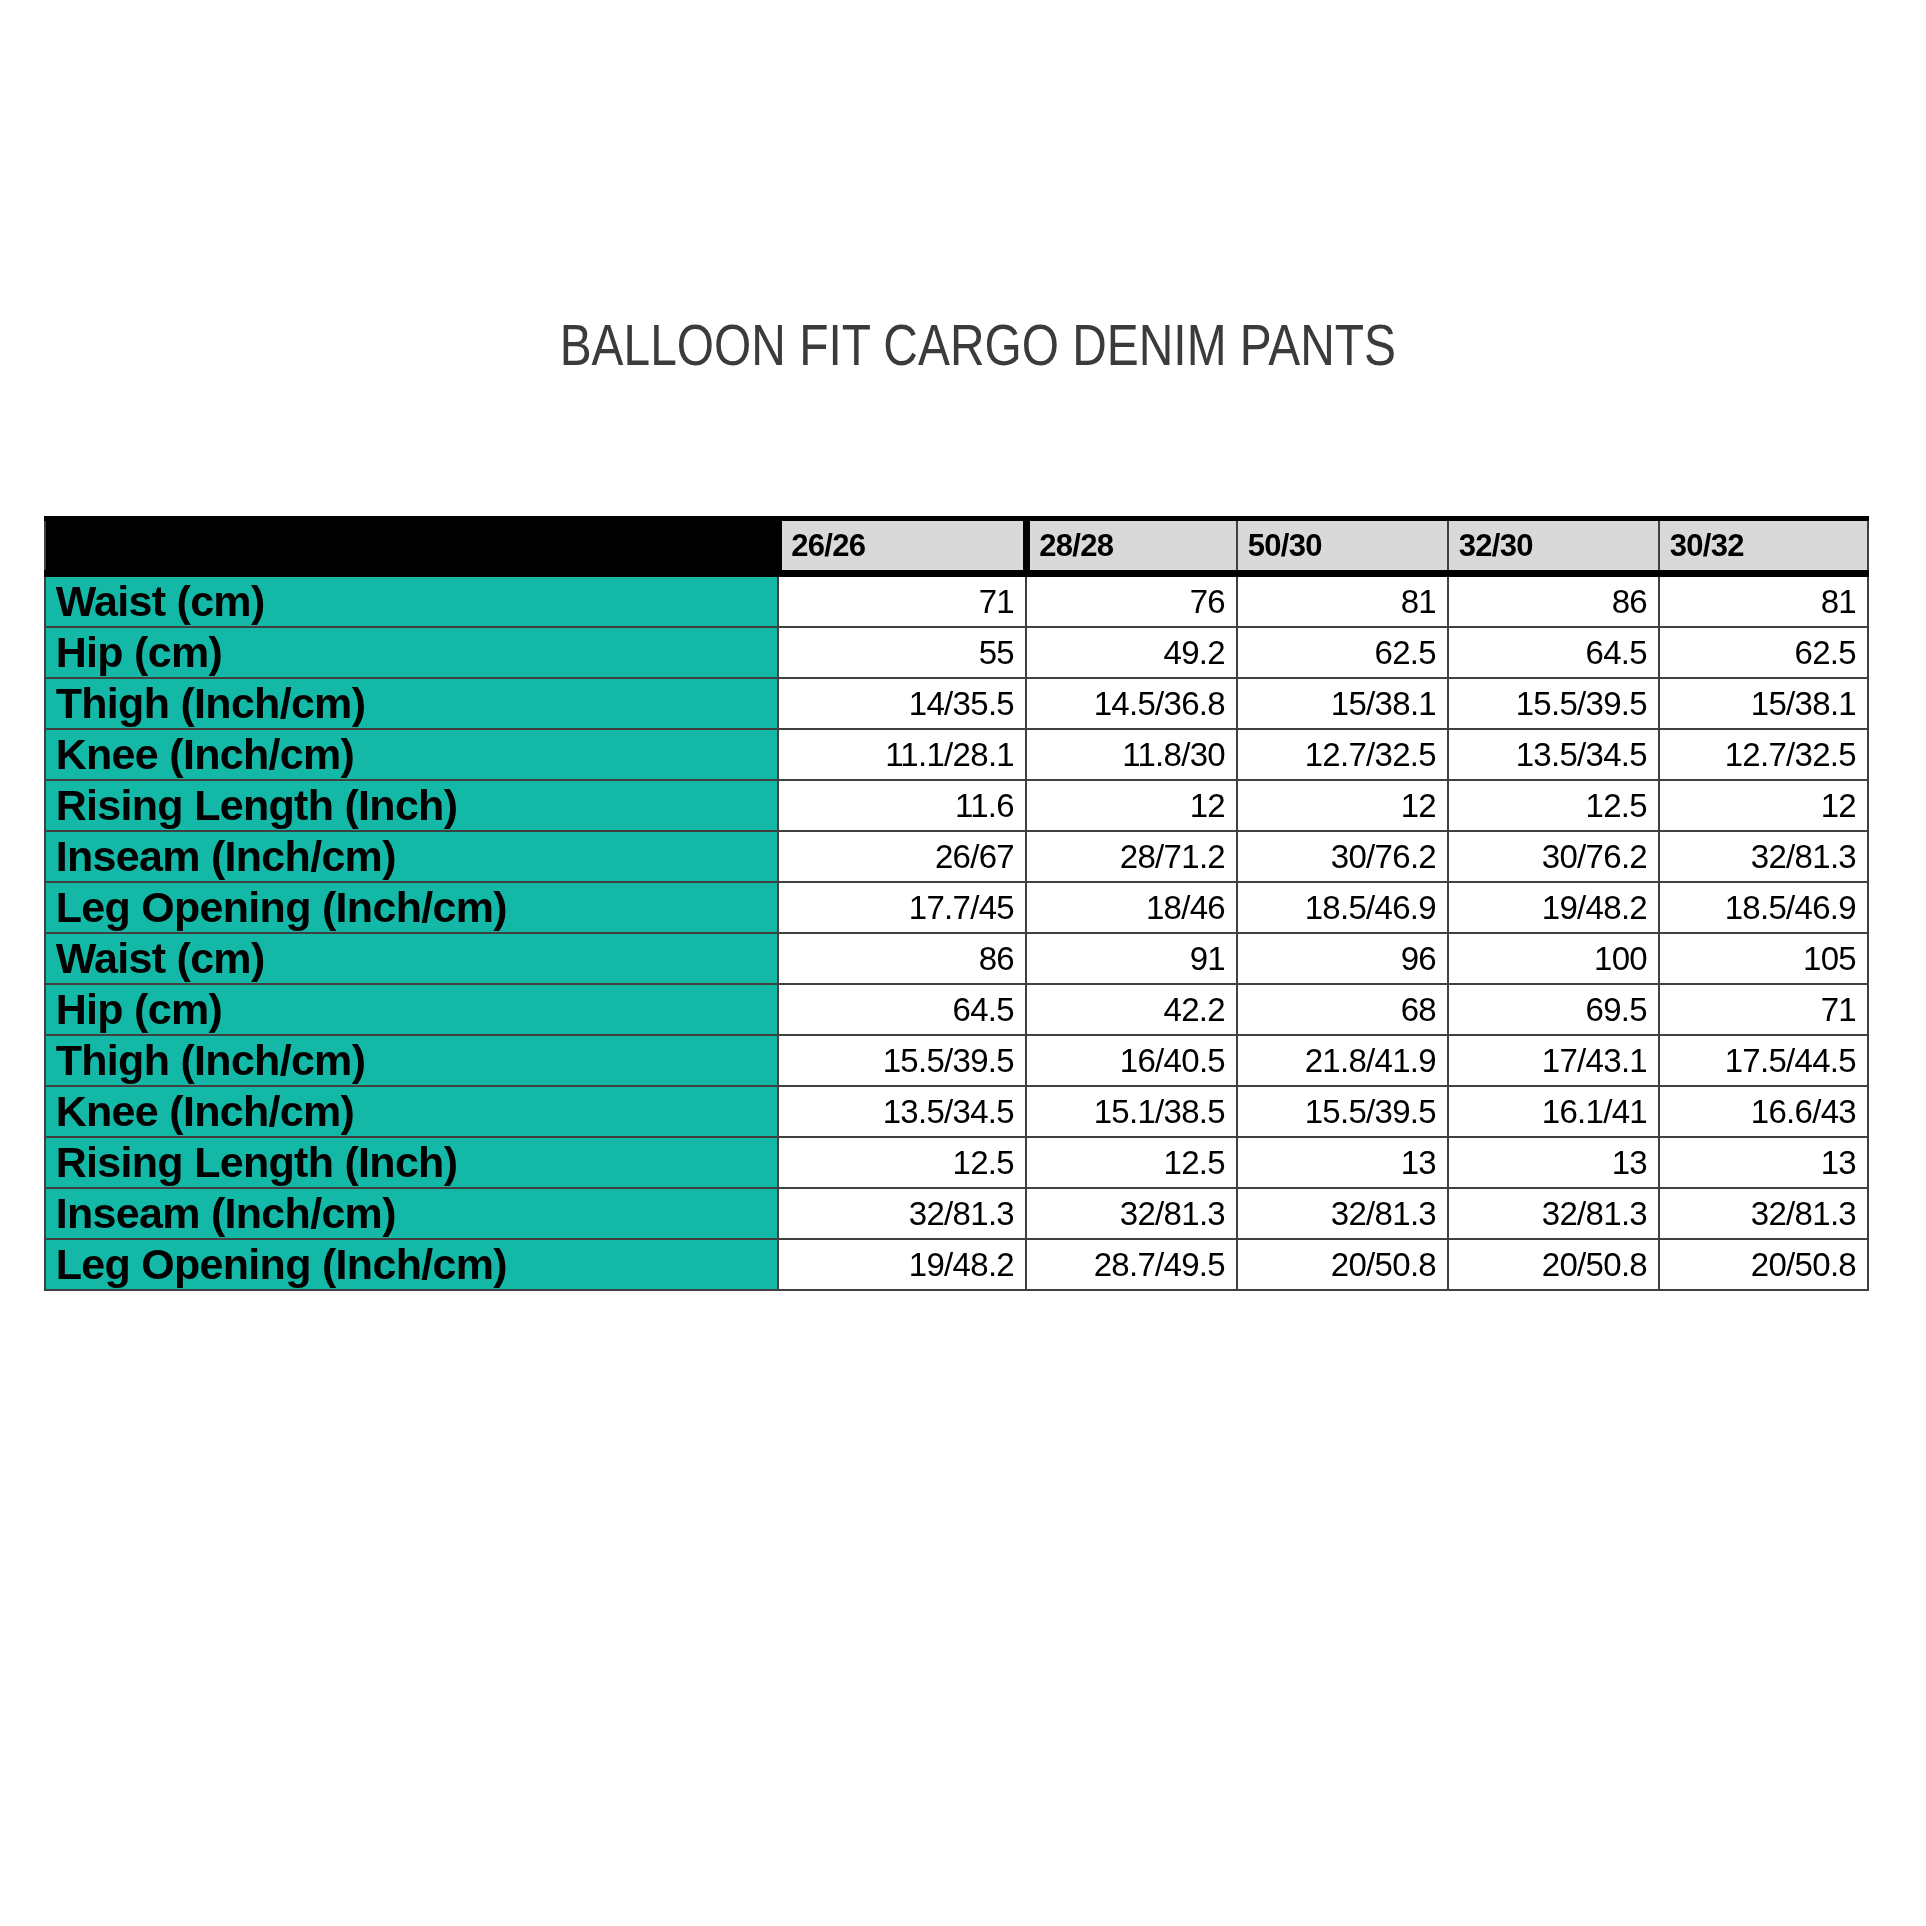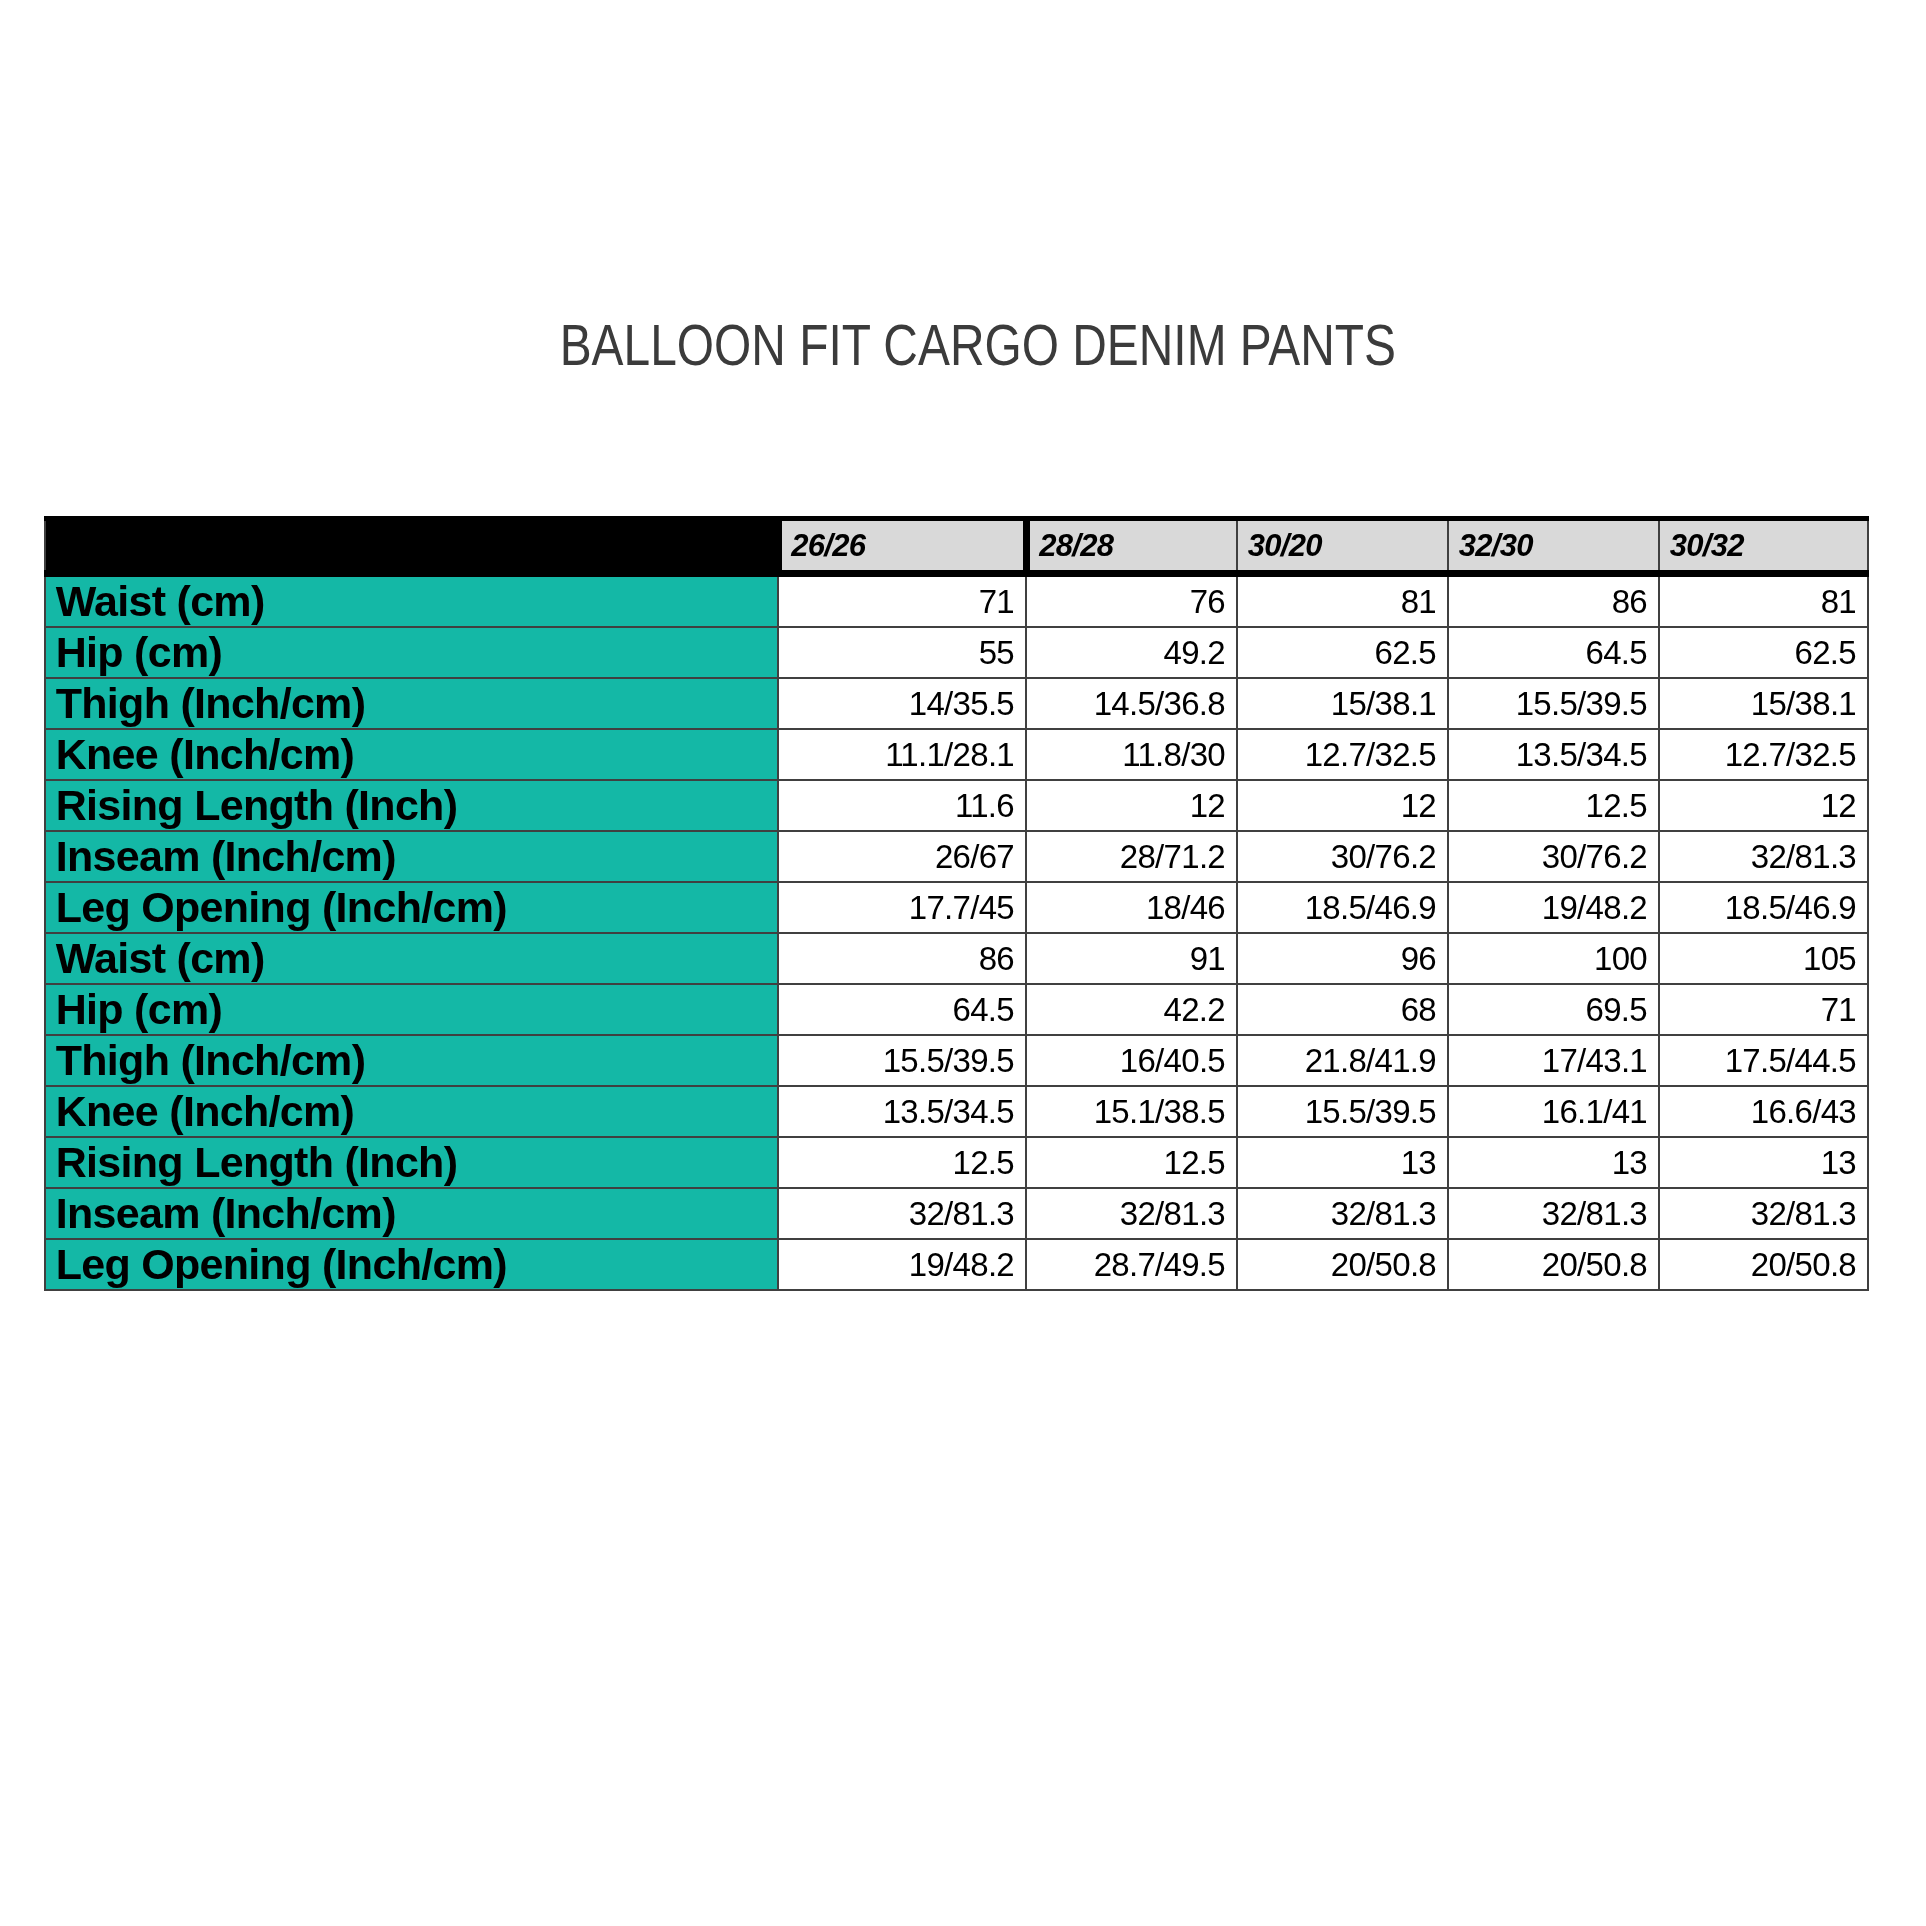--- a/index.html
+++ b/index.html
@@ -44,21 +44,20 @@
     vertical-align: middle;
   }
   td.black-cell { background: #000000; }
   td.size-hdr {
     background: #d9d9d9;
     font-weight: bold;
     font-size: 31px;
     text-align: left;
     padding: 0 0 0 9.7px;
     letter-spacing: -0.7px;
-    font-style: italic;
   }
   td.row-label {
     background: #14b8a6;
     font-weight: bold;
     font-size: 43px;
     text-align: left;
     padding: 0 0 0 9.7px;
     letter-spacing: -0.7px;
   }
   td.val {
@@ -94,21 +93,21 @@
       <col style="width:211px">
       <col style="width:211px">
       <col style="width:211px">
       <col style="width:209px">
     </colgroup>
     <tbody>
         <tr class="hdr hdr1">
           <td class="black-cell"></td>
           <td class="size-hdr first-size">26/26</td>
           <td class="size-hdr">28/28</td>
-          <td class="size-hdr">30/20</td>
+          <td class="size-hdr">50/30</td>
           <td class="size-hdr">32/30</td>
           <td class="size-hdr">30/32</td>
         </tr>
         <tr class="datarow">
           <td class="row-label">Waist (cm)</td>
           <td class="val">71</td>
           <td class="val">76</td>
           <td class="val">81</td>
           <td class="val">86</td>
           <td class="val">81</td>

